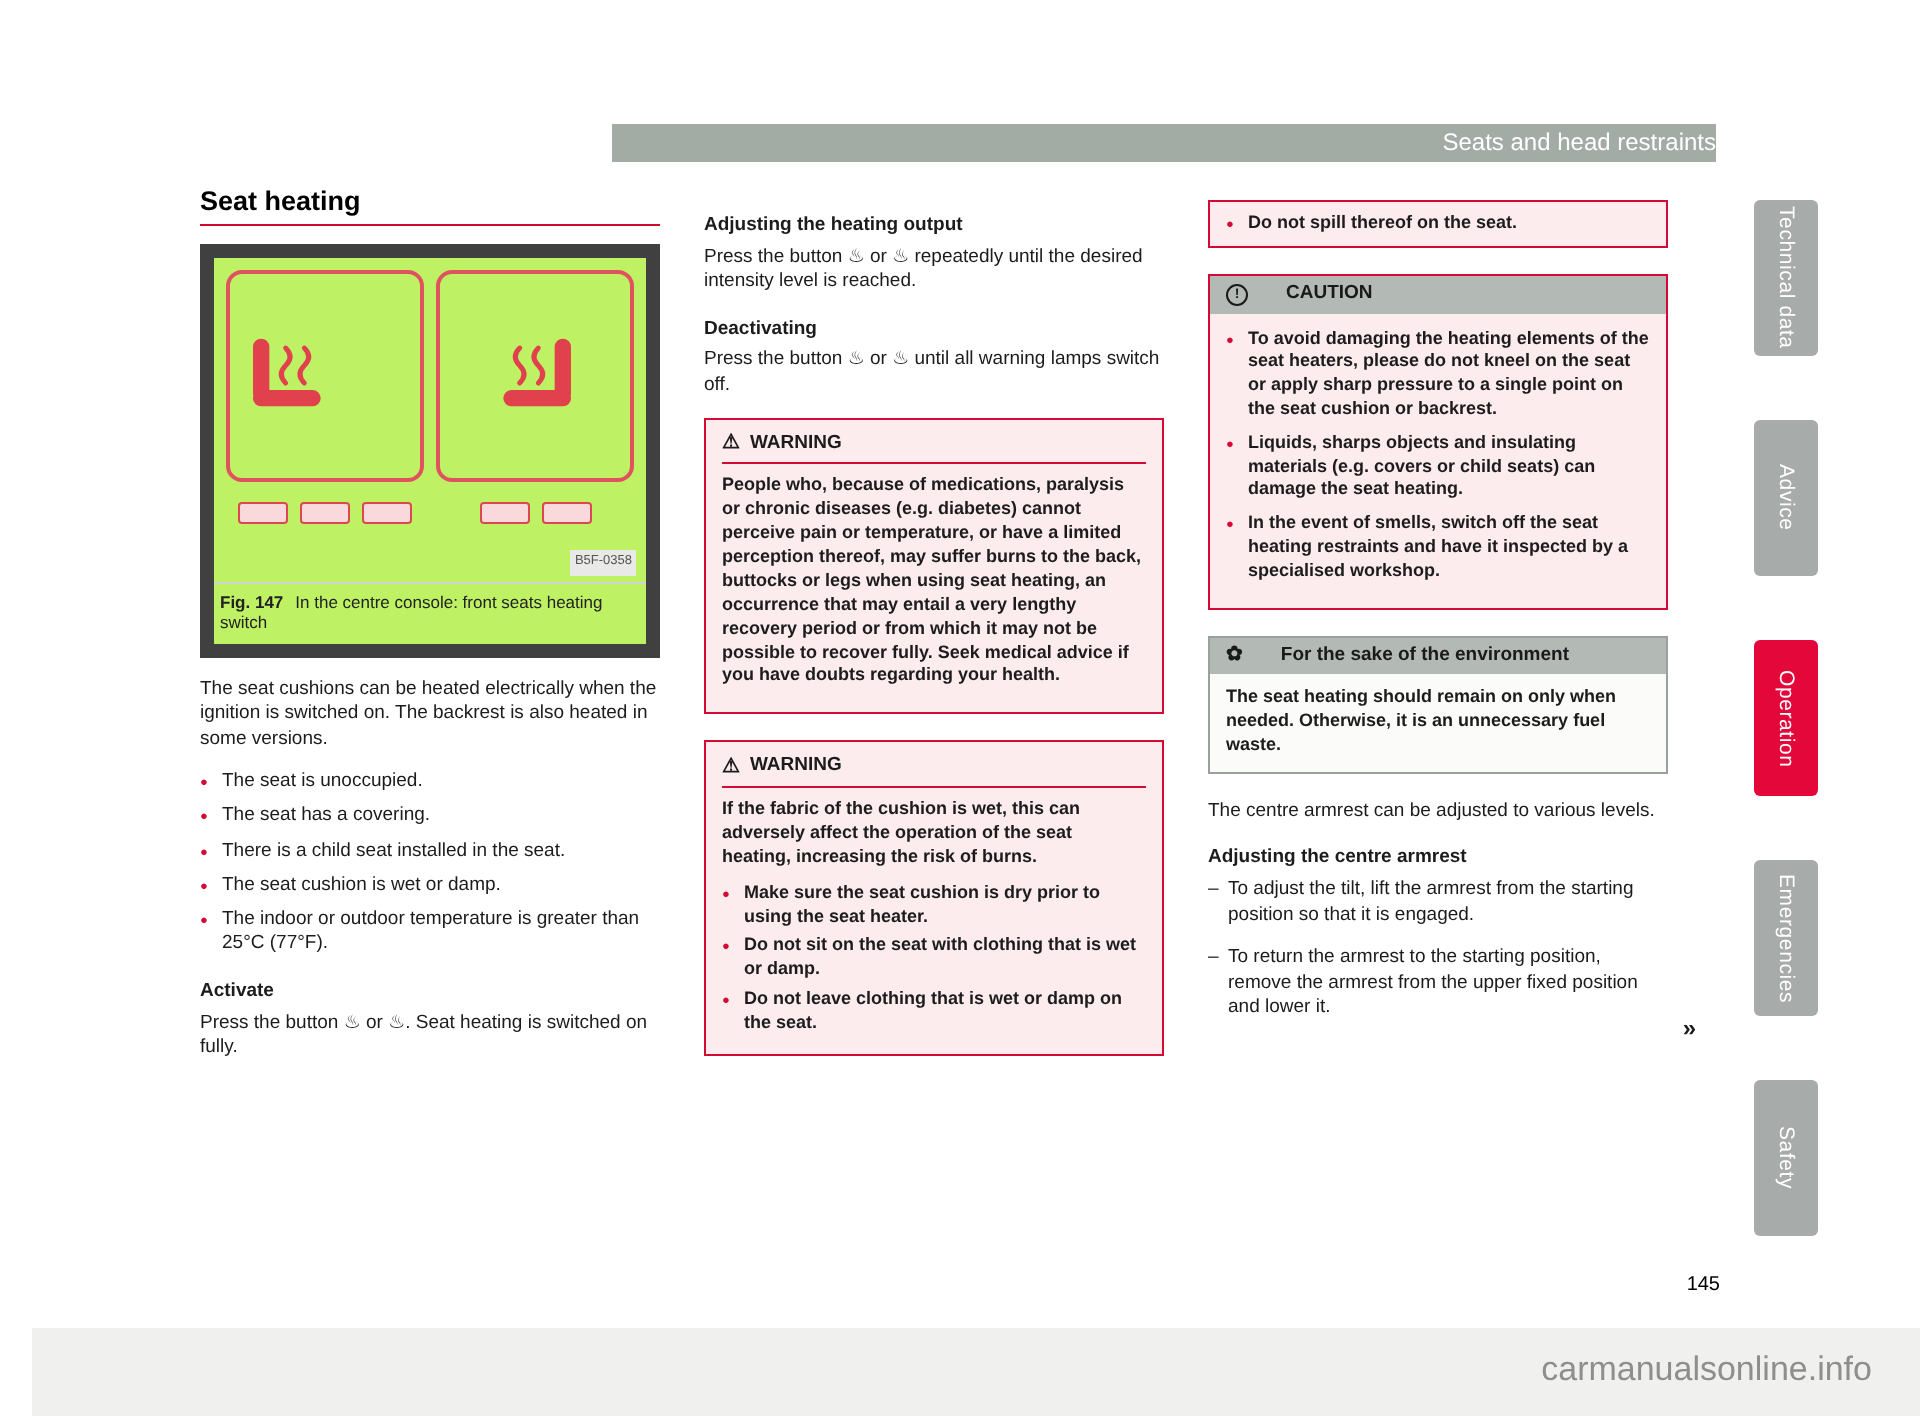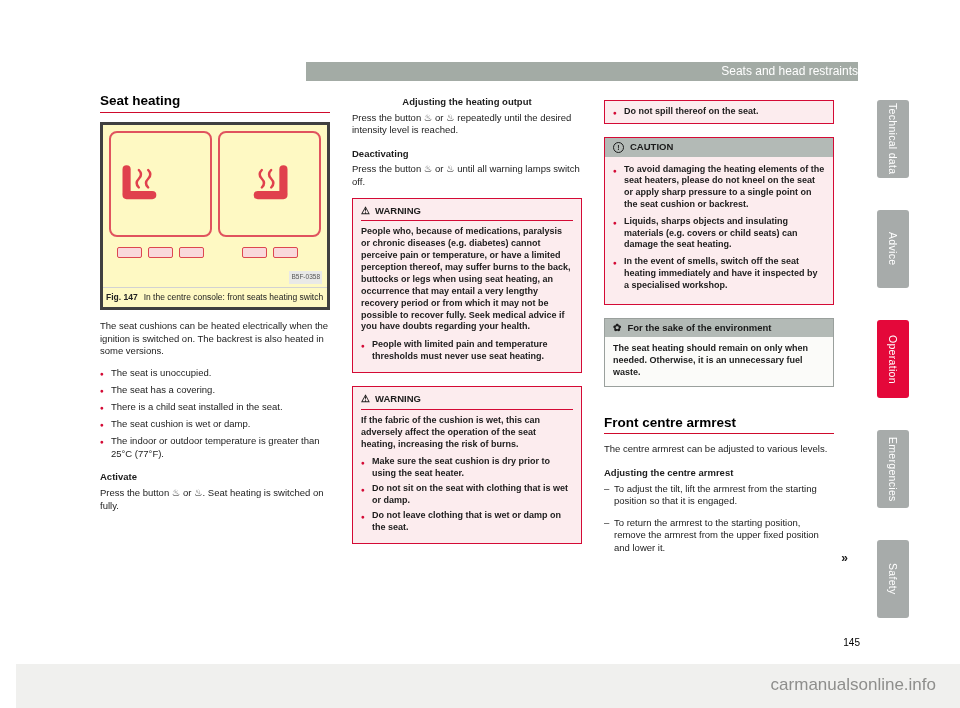--- a/index.html
+++ b/index.html
@@ -11,24 +11,24 @@
     background:#a3aba5; color:#ffffff; font-size:12px; line-height:19px; text-align:right; }
 
   
   .col { position:absolute; top:95px; width:230px; font-size:9.5px; line-height:12.6px; color:#1c1c1c; }
   .col1 { left:100px; } .col2 { left:352px; } .col3 { left:604px; }
   .col p { margin:0 0 9px 0; }
   h1.section { font-size:13.5px; font-weight:700; margin:0 0 9px 0; padding-bottom:4px;
     border-bottom:1px solid #cf0a2c; color:#000; }
   h1.mt { margin-top:30px; }
   h4.sub { font-size:9.5px; font-weight:700; margin:11px 0 3px 0; }
-  h4.first { margin-top:1px;text-align:center; }
-
-  
-  .figure { border:3px solid #404040; background:#fef9c3; margin:0 0 10px 0; }
+  h4.first { margin-top:12px; }
+
+  
+  .figure { border:7px solid #404040; background:#bef264; margin:0 0 10px 0; }
   .fig-image { position:relative; display:flex; gap:6px; padding:6px; height:150px; }
   .fig-panel { flex:1; display:flex; flex-direction:column; }
   .fig-screen { border:2px solid #e0535e; border-radius:8px; height:102px; display:flex; align-items:center; }
   .fig-screen.left { padding-left:8px; justify-content:flex-start; }
   .fig-screen.center { justify-content:center; }
   .seat-svg { width:42px; height:40px; }
   .mirror { transform:scaleX(-1); }
   .btnrow { display:flex; gap:6px; justify-content:center; margin-top:10px; }
   .fig-btn { width:23px; height:9px; border:1px solid #dd4850; border-radius:2px; background:#f9d9db; }
   .fig-code { position:absolute; right:5px; bottom:3px; font-size:6.5px; color:#555; background:#e9e9e7; padding:0 2px; }
@@ -49,21 +49,21 @@
   .warnbox .head { display:flex; align-items:center; gap:5px; font-weight:700; font-size:9.5px;
     padding-bottom:3px; margin-bottom:5px; border-bottom:1px solid #d40a35; }
   .warn-icon { font-size:10px; line-height:10px; }
   .warnbox .body { font-weight:700; font-size:9px; line-height:11.9px; margin:0 0 6px 0; }
   .warnbox ul.bullets { margin-bottom:1px; }
   .warnbox ul.bullets li { font-weight:700; font-size:9px; line-height:11.9px; margin-bottom:3px; }
   .notebox { margin-top:5px; padding:5px 8px 2px 8px; }
 
   
   .graybox-head { background:#b3bab6; color:#1a1a1a; font-weight:700; font-size:9.5px;
-    padding:3px 8px; display:flex; align-items:center; gap:6px; }
+    padding:3px 8px; display:flex; align-items:center; gap:19px; }
   .cautionbox { border:1px solid #d40a35; background:#fcecee; margin:12px 0 13px 0; }
   .cautionbox .inner { padding:7px 8px 3px 8px; }
   .cautionbox li { font-weight:700; font-size:9px; line-height:11.9px; margin-bottom:5px; }
   .caution-circle { display:inline-block; width:9px; height:9px; border:1.2px solid #1a1a1a; border-radius:50%;
     font-size:7px; line-height:9px; text-align:center; font-weight:700; }
   .envbox { border:1px solid #9aa09d; background:#fbfbf9; margin:0 0 13px 0; }
   .envbox .body { padding:6px 8px 7px 8px; font-weight:700; font-size:9px; line-height:11.9px; margin:0; }
   .env-icon { font-size:10px; line-height:10px; }
 
   .more { text-align:right; font-size:12px; font-weight:700; margin-top:-12px; transform:translateX(14px); }
@@ -156,23 +156,20 @@
 
     <h4 class="sub">Deactivating</h4>
     <p>Press the button ♨ or ♨ until all warning lamps switch off.</p>
 
     <div class="warnbox">
       <div class="head">
         <span class="warn-icon">⚠</span>
         <span>WARNING</span>
       </div>
       <p class="body">People who, because of medications, paralysis or chronic diseases (e.g. diabetes) cannot perceive pain or temperature, or have a limited perception thereof, may suffer burns to the back, buttocks or legs when using seat heating, an occurrence that may entail a very lengthy recovery period or from which it may not be possible to recover fully. Seek medical advice if you have doubts regarding your health.</p>
-      <ul class="bullets">
-        <li>People with limited pain and temperature thresholds must never use seat heating.</li>
-      </ul>
     </div>
 
     <div class="warnbox">
       <div class="head">
         <span class="warn-icon">⚠</span>
         <span>WARNING</span>
       </div>
       <p class="body">If the fabric of the cushion is wet, this can adversely affect the operation of the seat heating, increasing the risk of burns.</p>
       <ul class="bullets">
         <li>Make sure the seat cushion is dry prior to using the seat heater.</li>
@@ -191,34 +188,33 @@
 
     <div class="cautionbox">
       <div class="graybox-head">
         <span class="caution-circle">!</span>
         <span>CAUTION</span>
       </div>
       <div class="inner">
         <ul class="bullets">
           <li>To avoid damaging the heating elements of the seat heaters, please do not kneel on the seat or apply sharp pressure to a single point on the seat cushion or backrest.</li>
           <li>Liquids, sharps objects and insulating materials (e.g. covers or child seats) can damage the seat heating.</li>
-          <li>In the event of smells, switch off the seat heating immediately and have it inspected by a specialised workshop.</li>
+          <li>In the event of smells, switch off the seat heating restraints and have it inspected by a specialised workshop.</li>
         </ul>
       </div>
     </div>
 
     <div class="envbox">
       <div class="graybox-head">
         <span class="env-icon">✿</span>
         <span>For the sake of the environment</span>
       </div>
       <p class="body">The seat heating should remain on only when needed. Otherwise, it is an unnecessary fuel waste.</p>
     </div>
 
-    <h1 class="section mt">Front centre armrest</h1>
     <p>The centre armrest can be adjusted to various levels.</p>
 
     <h4 class="sub">Adjusting the centre armrest</h4>
     <ul class="dashes">
       <li>To adjust the tilt, lift the armrest from the starting position so that it is engaged.</li>
       <li>To return the armrest to the starting position, remove the armrest from the upper fixed position and lower it.</li>
     </ul>
     <div class="more">»</div>
   </div>
 

